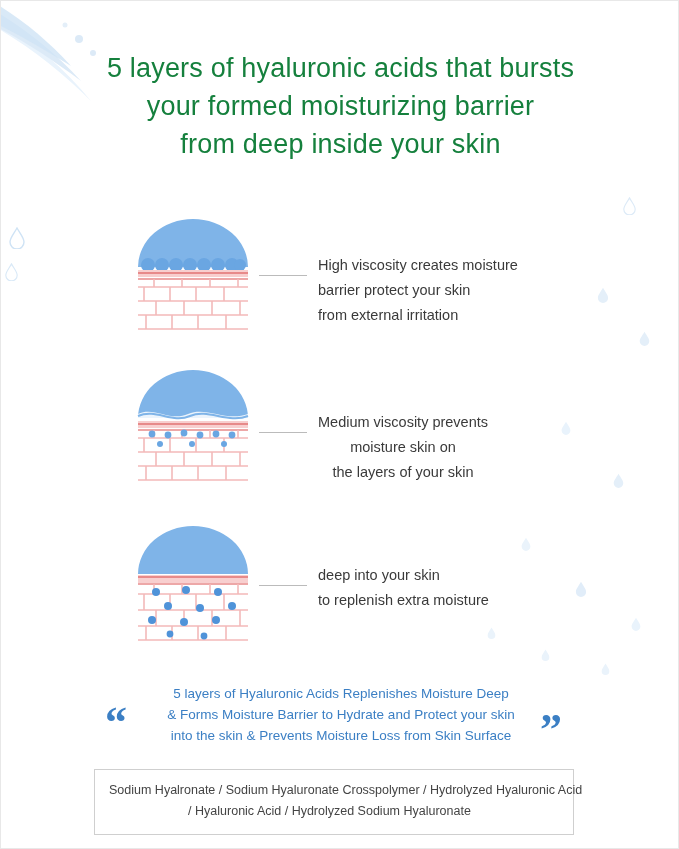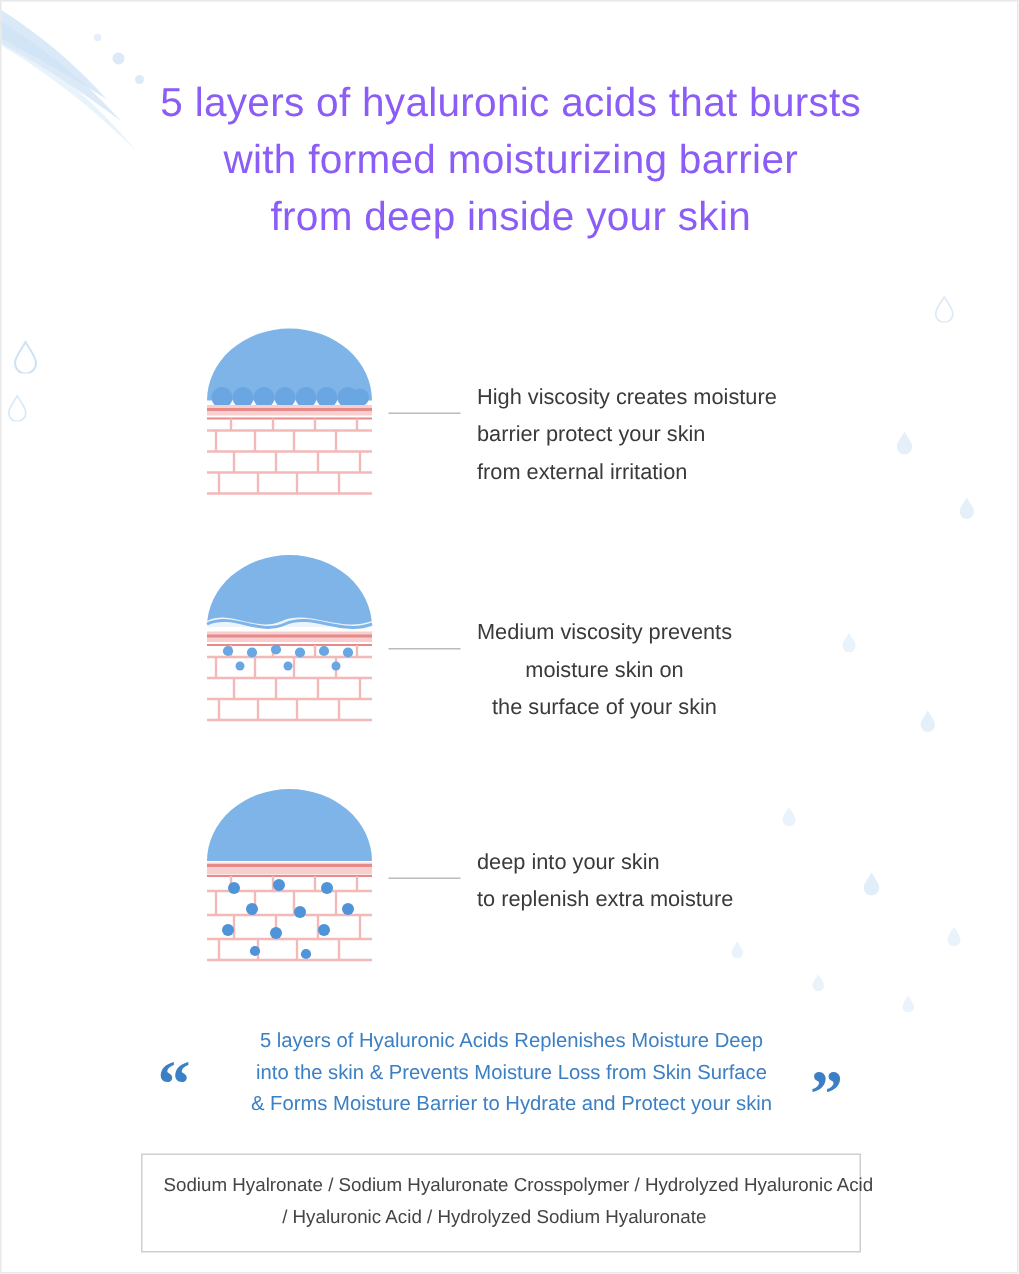--- a/index.html
+++ b/index.html
@@ -38,21 +38,21 @@
     pointer-events: none;
   }
 
   
   .headline {
     position: absolute;
     left: 0;
     top: 48px;
     width: 679px;
     text-align: center;
-    color: #8b5cf6;
+    color: #15803d;
     font-size: 27px;
     line-height: 38px;
     letter-spacing: 0.2px;
     font-weight: 400;
   }
   .headline div { white-space: nowrap; }
 
   
   .block {
     position: absolute;
@@ -173,21 +173,21 @@
     </svg>
   <svg class="droplet" style="left:540px; top:648px; width:9px;  height:12px;" viewBox="0 0 16 22">
       <path d="M8 1 C4 8 1 11 1 15 a7 7 0 0 0 14 0 C15 11 12 8 8 1 Z" fill="#eaf3fb"></path>
     </svg>
   <svg class="droplet" style="left:600px; top:662px; width:9px;  height:12px;" viewBox="0 0 16 22">
       <path d="M8 1 C4 8 1 11 1 15 a7 7 0 0 0 14 0 C15 11 12 8 8 1 Z" fill="#eaf3fb"></path>
     </svg>
 
   <div class="headline">
     <div>5 layers of hyaluronic acids that bursts</div>
-    <div>with formed moisturizing barrier</div>
+    <div>your formed moisturizing barrier</div>
     <div>from deep inside your skin</div>
   </div>
 
   <div class="block block-1">
     <svg class="skin-fig" viewBox="0 0 118 130">
 
       <path d="M4,54 A55 48 0 0 1 114,54 Z" fill="#7fb4e8"></path>
 
       <g fill="#6aa6e2">
         <circle cx="14" cy="52" r="7"></circle>
@@ -276,21 +276,21 @@
           <circle cx="98" cy="71" r="3.4"></circle>
         <circle cx="26" cy="80" r="3"></circle>
           <circle cx="58" cy="80" r="3"></circle>
           <circle cx="90" cy="80" r="3"></circle>
       </g>
     </svg>
     <div class="leader" style="left:258px; top:68px; width:48px;"></div>
     <div class="caption" style="left:317px; top:46px;">
       <div>Medium viscosity prevents</div>
       <div>moisture skin on</div>
-      <div>the surface of your skin</div>
+      <div>the layers of your skin</div>
     </div>
   </div>
 
   <div class="block block-3">
     <svg class="skin-fig" viewBox="0 0 118 130">
       <path d="M4,54 A55 48 0 0 1 114,54 Z" fill="#7fb4e8"></path>
       <rect x="4" y="55" width="110" height="8" fill="#f8cfcf"></rect>
       <path d="M4,57 H114" stroke="#e78a8a" stroke-width="2" fill="none"></path>
       <path d="M4,64 H114" stroke="#e78a8a" stroke-width="1.4" fill="none"></path>
       <g stroke="#f3b9b9" stroke-width="1.6" fill="none">
@@ -334,22 +334,22 @@
     <div class="caption" style="left:317px; top:43px;">
       <div>deep into your skin</div>
       <div>to replenish extra moisture</div>
     </div>
   </div>
 
   <div class="quote-mark quote-open">“</div>
   <div class="quote-mark quote-close">”</div>
   <div class="quote-text">
     <div>5 layers of Hyaluronic Acids Replenishes Moisture Deep</div>
+    <div>&amp; Forms Moisture Barrier to Hydrate and Protect your skin</div>
     <div>into the skin &amp; Prevents Moisture Loss from Skin Surface</div>
-    <div>&amp; Forms Moisture Barrier to Hydrate and Protect your skin</div>
   </div>
 
   <div class="ingredients">
     <div>Sodium Hyalronate / Sodium Hyaluronate Crosspolymer / Hydrolyzed Hyaluronic Acid</div>
     <div>/ Hyaluronic Acid / Hydrolyzed Sodium Hyaluronate</div>
   </div>
 
 </div>
 
 </body></html>

